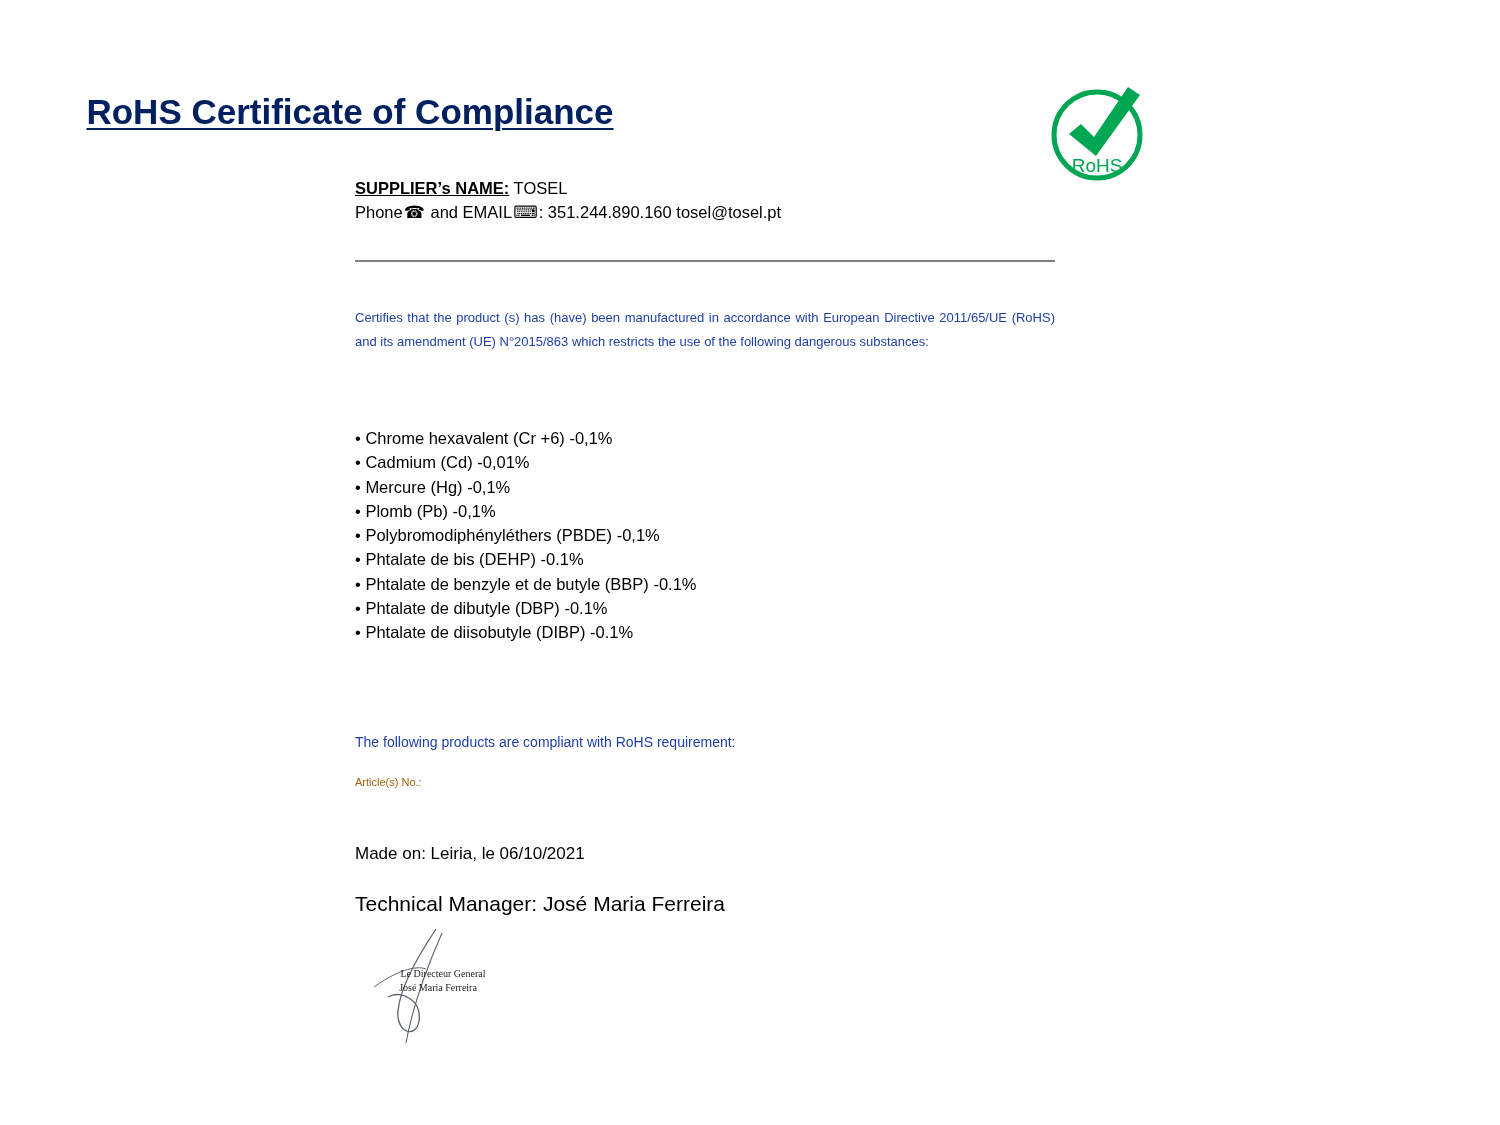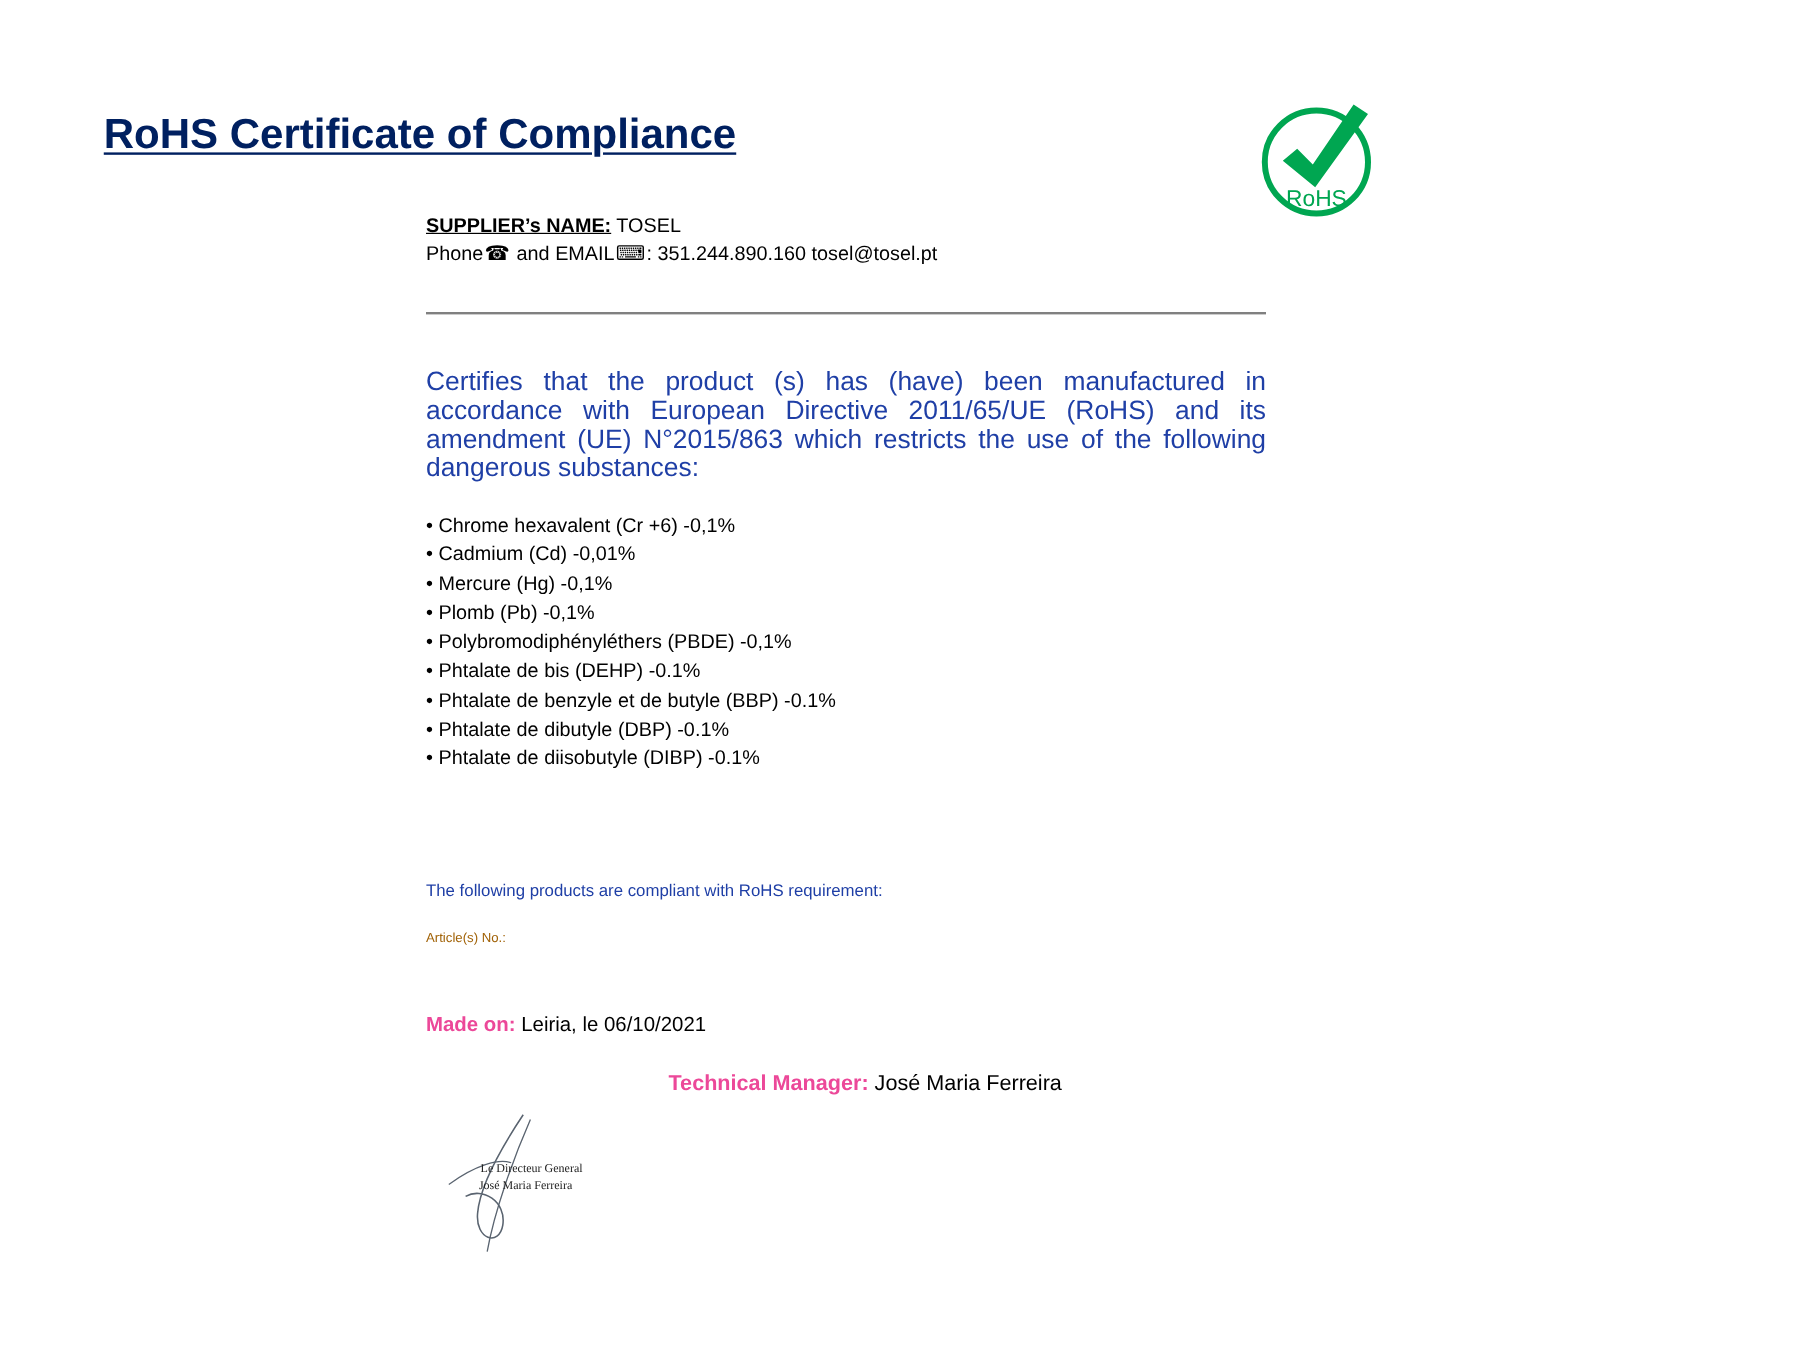--- a/index.html
+++ b/index.html
@@ -56,21 +56,21 @@
   .divider {
     position: absolute;
     left: 0; top: 260px;
     width: 700px;
     border-top: 2px solid #808080;
   }
   .cert-paragraph {
     position: absolute;
     left: 0; top: 306px;
     width: 700px;
-    font-size: 22px;
+    font-size: 13px;
     line-height: 24px;
     color: #1f3fa6;
     text-align: justify;
     text-align-last: left;
   }
   .substances {
     position: absolute;
     left: 0; top: 426px;
     width: 700px;
     margin: 0; padding: 0;
@@ -96,28 +96,27 @@
     color: #a16207;
   }
   .made-on-line {
     position: absolute;
     left: 0; top: 844px;
     width: 700px;
     font-size: 17px;
   }
   .tech-manager-line {
     position: absolute;
-    left: 16px; top: 892px;
+    left: 0; top: 892px;
     width: 700px;
-    font-size: 18px;
-    text-align: center;
+    font-size: 21px;
   }
   .navy-label {
-    font-weight: bold;
-    color: #ec4899;
+    font-weight: normal;
+    color: #000000;
   }
   .italic-value { }
   .signature {
     position: absolute;
     left: 358px; top: 925px;
     width: 150px; height: 125px;
   }
   .sig-stamp-text {
     font-family: "Liberation Serif", serif;
     fill: #222222;

